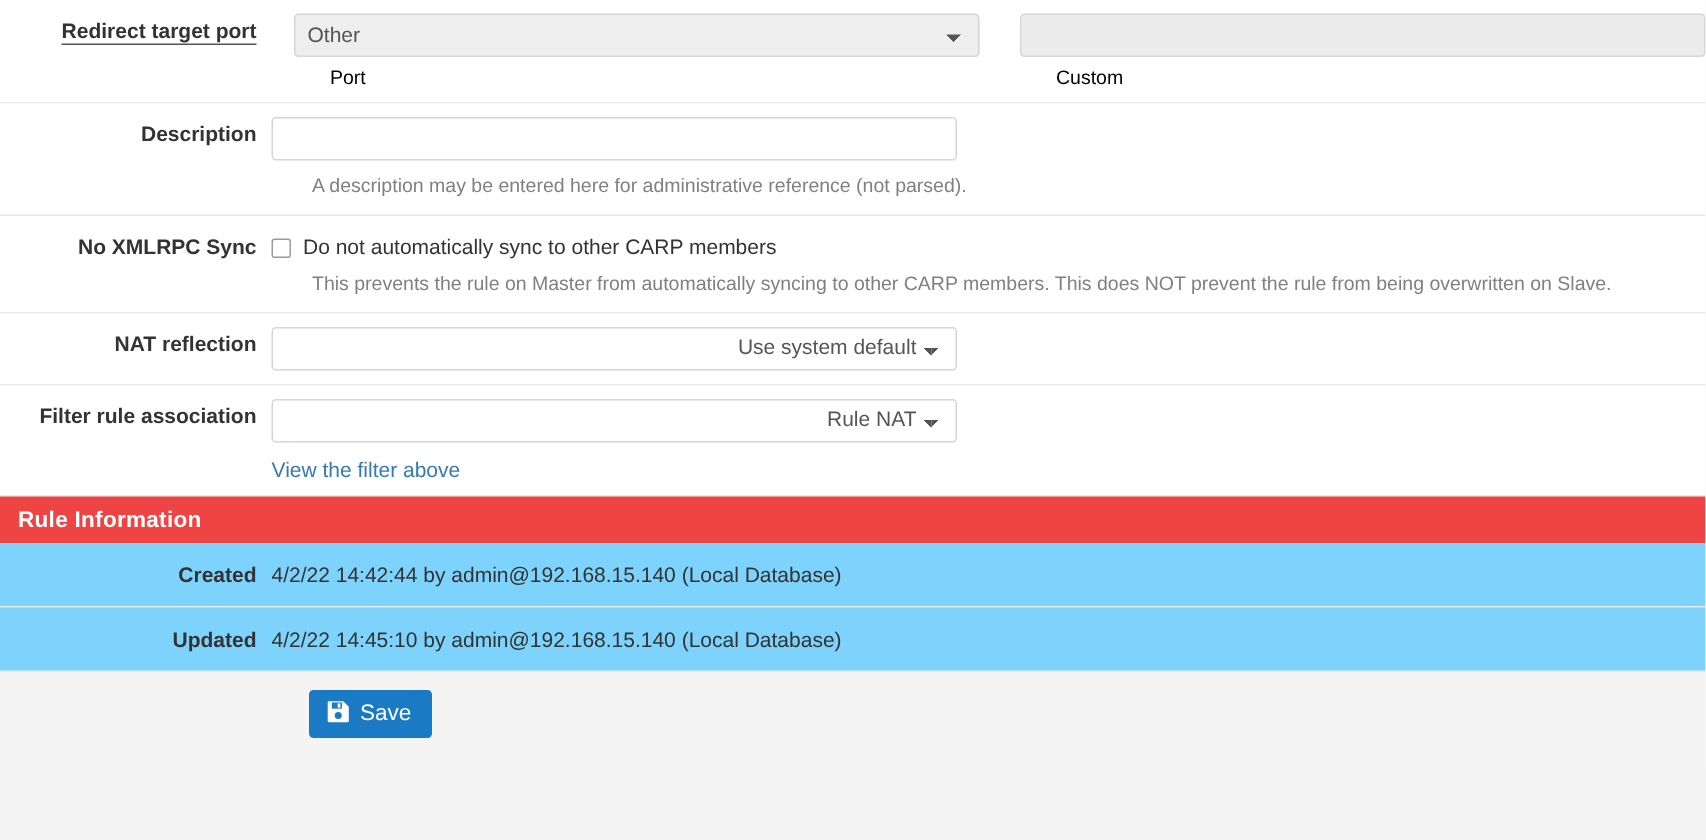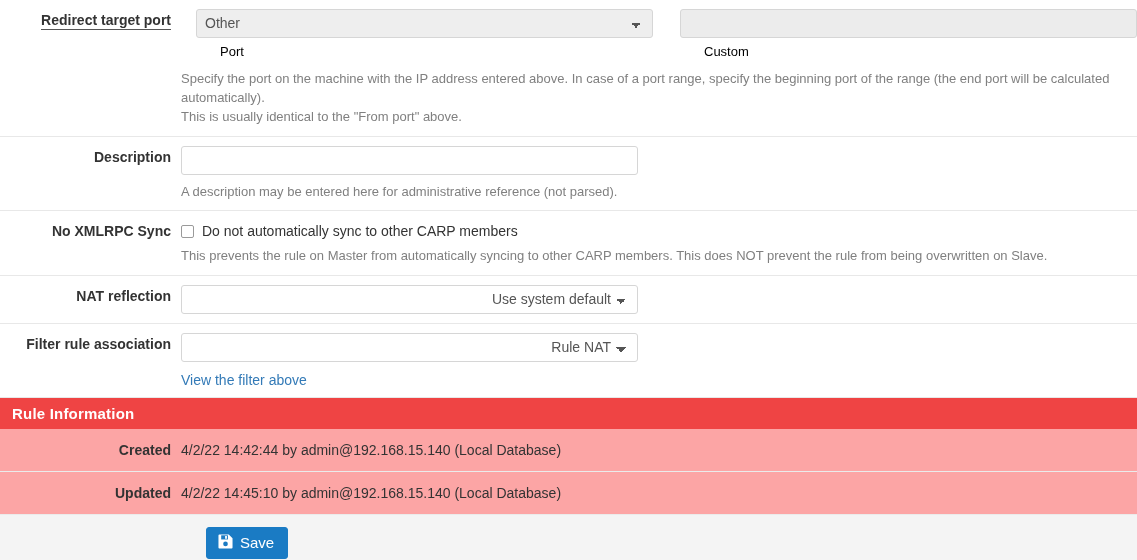--- a/index.html
+++ b/index.html
@@ -96,26 +96,26 @@
     display: block;
     margin-left: 24px;
   }
   .help-block {
     font-size: 13px;
     color: #808080;
     line-height: 1.45;
     margin-top: 11px;
     max-width: 935px;
   }
-  .help-block.tight { margin-top: 8px; }
+  .help-block.tight { margin-top: 8px; margin-left: 27px; }
   .help-block p { margin: 0; }
 
   .checkbox-line {
     display: flex;
-    align-items: center;
+    align-items: flex-end;
     gap: 8px;
     padding-top: 3px;
   }
   input[type="checkbox"] {
     -webkit-appearance: none;
     appearance: none;
     width: 13px; height: 13px;
     border: 1px solid #9a9a9a;
     border-radius: 2px;
     background: #fff;
@@ -140,21 +140,21 @@
     background: #ef4444;
     color: #fff;
     font-size: 15px;
     font-weight: bold;
     padding: 7px 12px;
     letter-spacing: .2px;
   }
   .info-row {
     display: flex;
     border-bottom: 1px solid #ebebeb;
-    background: #fca5a5;
+    background: #7dd3fc;
     justify-content: center;
   }
   .info-row .label-col {
     padding: 13px 10px 13px 0;
   }
   .info-value {
     flex: 1;
     padding: 13px 0 13px 0;
     font-size: 14px;
     color: #333;
@@ -196,24 +196,20 @@
           <select class="form-control">
             <option>Other</option>
           </select>
           <span class="sub-label">Port</span>
         </div>
         <div class="ctrl-half">
           <input class="form-control disabled-input" type="text" disabled="" value="" style="">
           <span class="sub-label">Custom</span>
         </div>
       </div>
-      <div class="help-block">
-        <p>Specify the port on the machine with the IP address entered above. In case of a port range, specify the beginning port of the range (the end port will be calculated automatically).</p>
-        <p>This is usually identical to the "From port" above.</p>
-      </div>
     </div>
   </div>
 
   <div class="form-row">
     <div class="label-col">Description</div>
     <div class="field-col">
       <div class="ctrl-half">
         <input class="form-control" type="text" value="" style="">
       </div>
       <div class="help-block tight">A description may be entered here for administrative reference (not parsed).</div>

